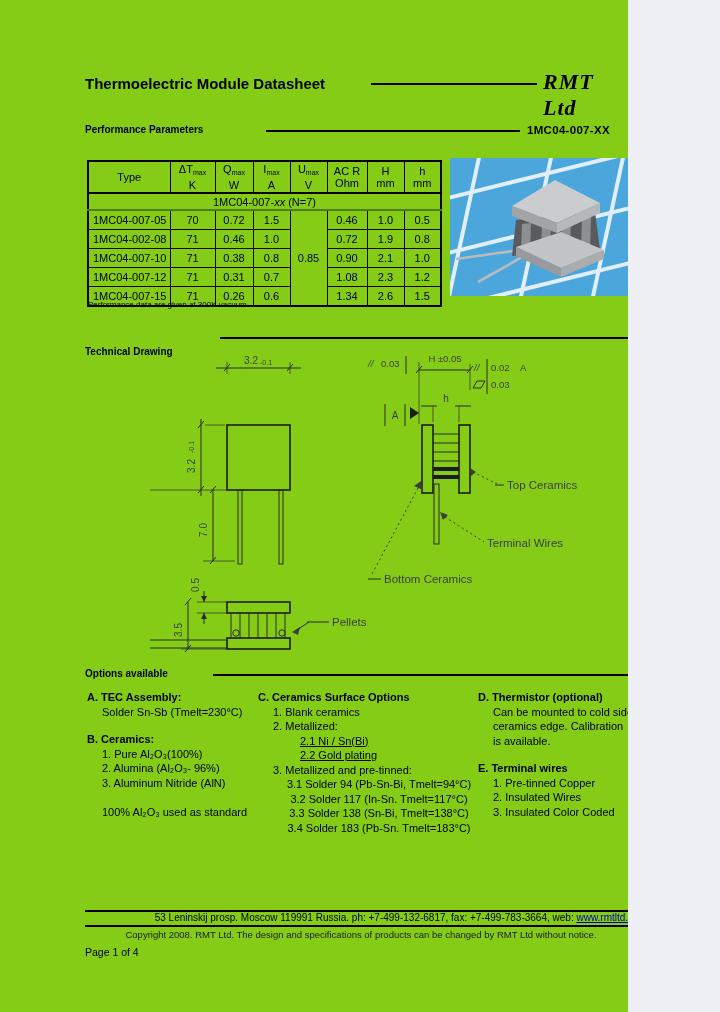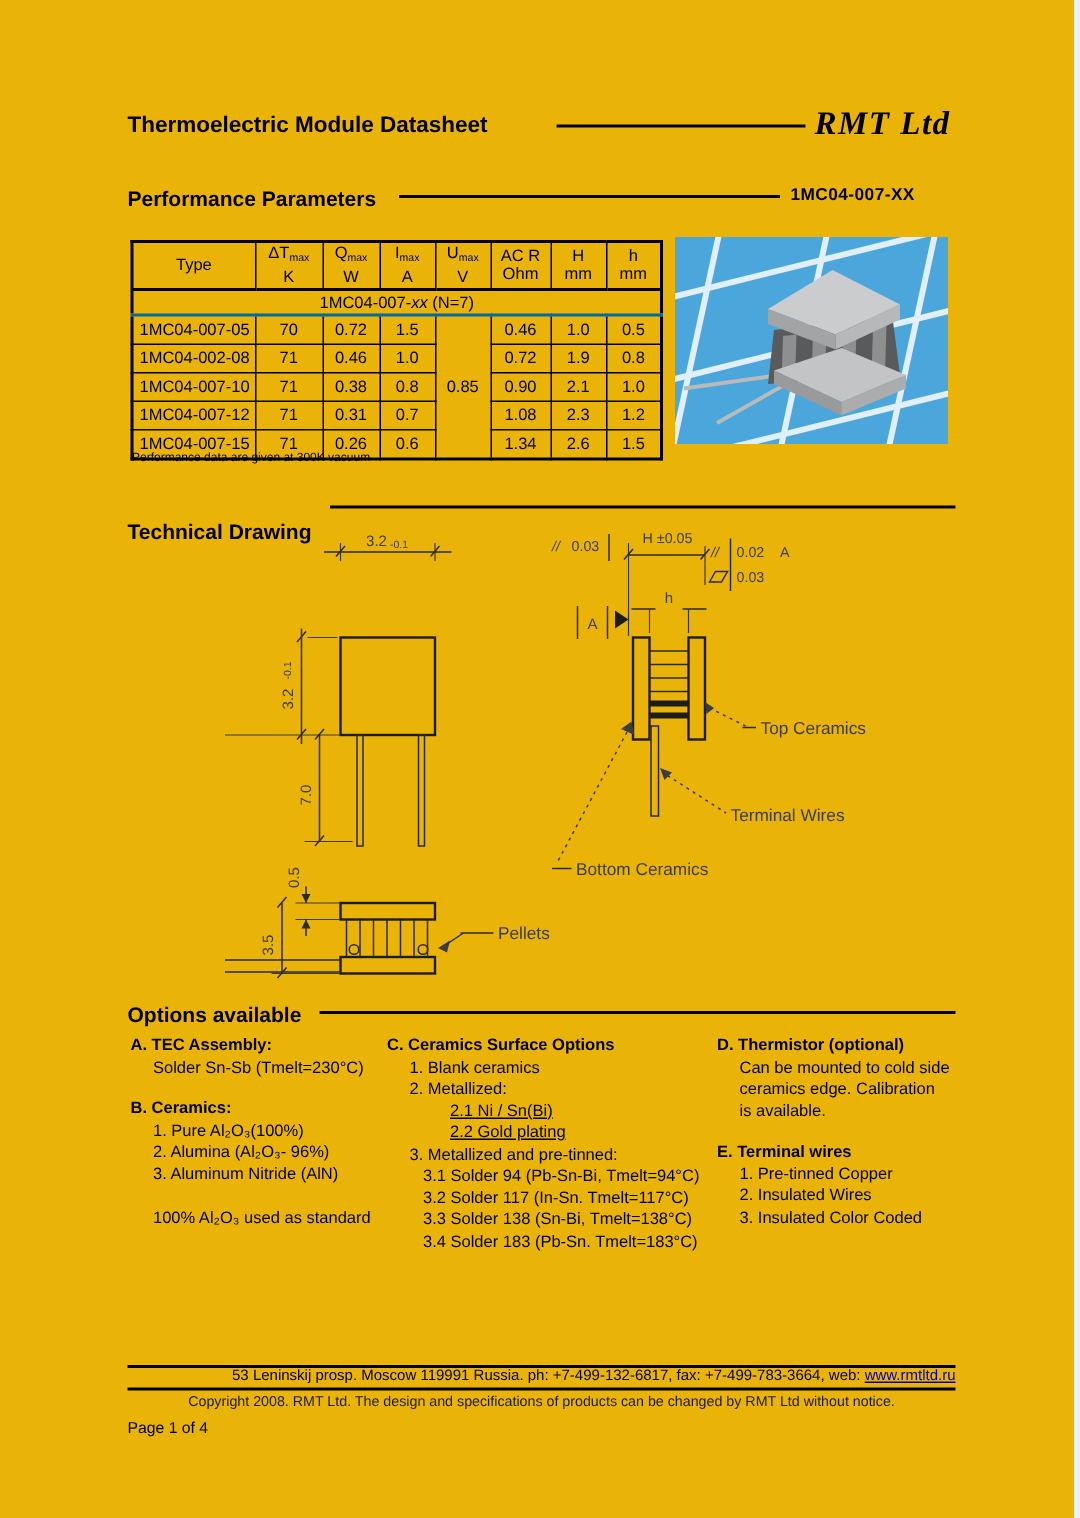--- a/index.html
+++ b/index.html
@@ -1,36 +1,36 @@
 <!DOCTYPE html>
 <html><head>
 <meta charset="utf-8">
 <style>
   html,body{margin:0;padding:0;background:#eef0f5;}
-  .page{position:relative;width:716px;height:1012px;background:#eab308;overflow:hidden;
+  .page{position:relative;width:628px;height:1012px;background:#84cc16;overflow:hidden;
         font-family:"Liberation Sans","DejaVu Sans",sans-serif;color:#000;}
   .rule{position:absolute;background:#000;}
   
   .title{position:absolute;left:85px;top:75px;font-size:15px;font-weight:bold;}
   .title-rule{left:371px;top:83px;width:166px;height:2px;}
   .logo{position:absolute;left:543px;top:69px;font-family:"Liberation Serif","DejaVu Serif",serif;
         font-style:italic;font-weight:bold;font-size:22px;letter-spacing:1px;}
   
-  .sec-head{position:absolute;font-size:14px;font-weight:bold;}
+  .sec-head{position:absolute;font-size:10px;font-weight:bold;}
   .s1{left:85px;top:124px;}  .s1-rule{left:266px;top:130px;width:254px;height:2px;}
   .part-no{position:absolute;left:527px;top:124px;font-size:11.5px;font-weight:bold;letter-spacing:.3px;}
   .s2{left:85px;top:346px;}  .s2-rule{left:220px;top:337px;width:417px;height:2px;}
   .s3{left:85px;top:668px;}  .s3-rule{left:213px;top:674px;width:424px;height:2px;}
   
   .ptable{position:absolute;left:87px;top:160px;border-collapse:collapse;font-size:11px;
           border:2px solid #000;table-layout:fixed;}
   .ptable th,.ptable td{border:1px solid #000;text-align:center;padding:0;font-weight:normal;}
   .ptable th{height:30px;line-height:12px;border-bottom:2px solid #000;}
   .ptable td{height:18px;}
-  .grow td{height:15px;border-bottom:2px solid #0369a1;font-size:11px;}
+  .grow td{height:15px;border-bottom:2px solid #4d7c0f;font-size:11px;}
   .tcol{text-align:left !important;padding-left:4px !important;}
   .hsub{font-size:7px;vertical-align:-2px;}
   .it{font-style:italic;}
   .tnote{position:absolute;left:88px;top:300px;font-size:8px;}
   
   .photo{position:absolute;left:450px;top:158px;}
   
   .tdraw{position:absolute;left:85px;top:348px;}
   .tdraw .ln{fill:none;stroke:#1c1c1c;stroke-width:1.6;}
   .tdraw .thin{fill:none;stroke:#2a2a2a;stroke-width:1;}
@@ -39,21 +39,21 @@
   .tdraw text{font-family:"Liberation Sans","DejaVu Sans",sans-serif;fill:#3d3d3d;}
   .dimt{font-size:10px;}  .tolt{font-size:7px;}
   .lblt{font-size:11.5px;} .gdt{font-size:9.5px;fill:#2a2a2a;}
   
   .ocol{position:absolute;top:690px;font-size:11px;line-height:14.5px;}
   .colAB{left:87px;width:168px;}
   .colC{left:258px;width:218px;}
   .colDE{left:478px;width:160px;}
   .ot{font-weight:bold;}
   .in1{padding-left:15px;}
-  .in2{padding-left:24px;}
+  .in2{padding-left:24px;text-align:center;}
   .in3{padding-left:42px;text-decoration:underline;}
   .gap{height:13px;}
   .gap2{height:15px;}
   
   .f1{left:85px;top:910px;width:552px;height:2px;}
   .f2{left:85px;top:925px;width:552px;height:2px;}
   .faddr{position:absolute;left:85px;top:912px;width:552px;text-align:right;font-size:10px;}
   .weblink{color:#0000bb;text-decoration:underline;cursor:pointer;}
   .fcopy{position:absolute;left:85px;top:929px;width:552px;text-align:center;font-size:9.5px;color:#1a1a1a;}
   .fpage{position:absolute;left:85px;top:946px;width:552px;text-align:left;font-size:10.5px;}

